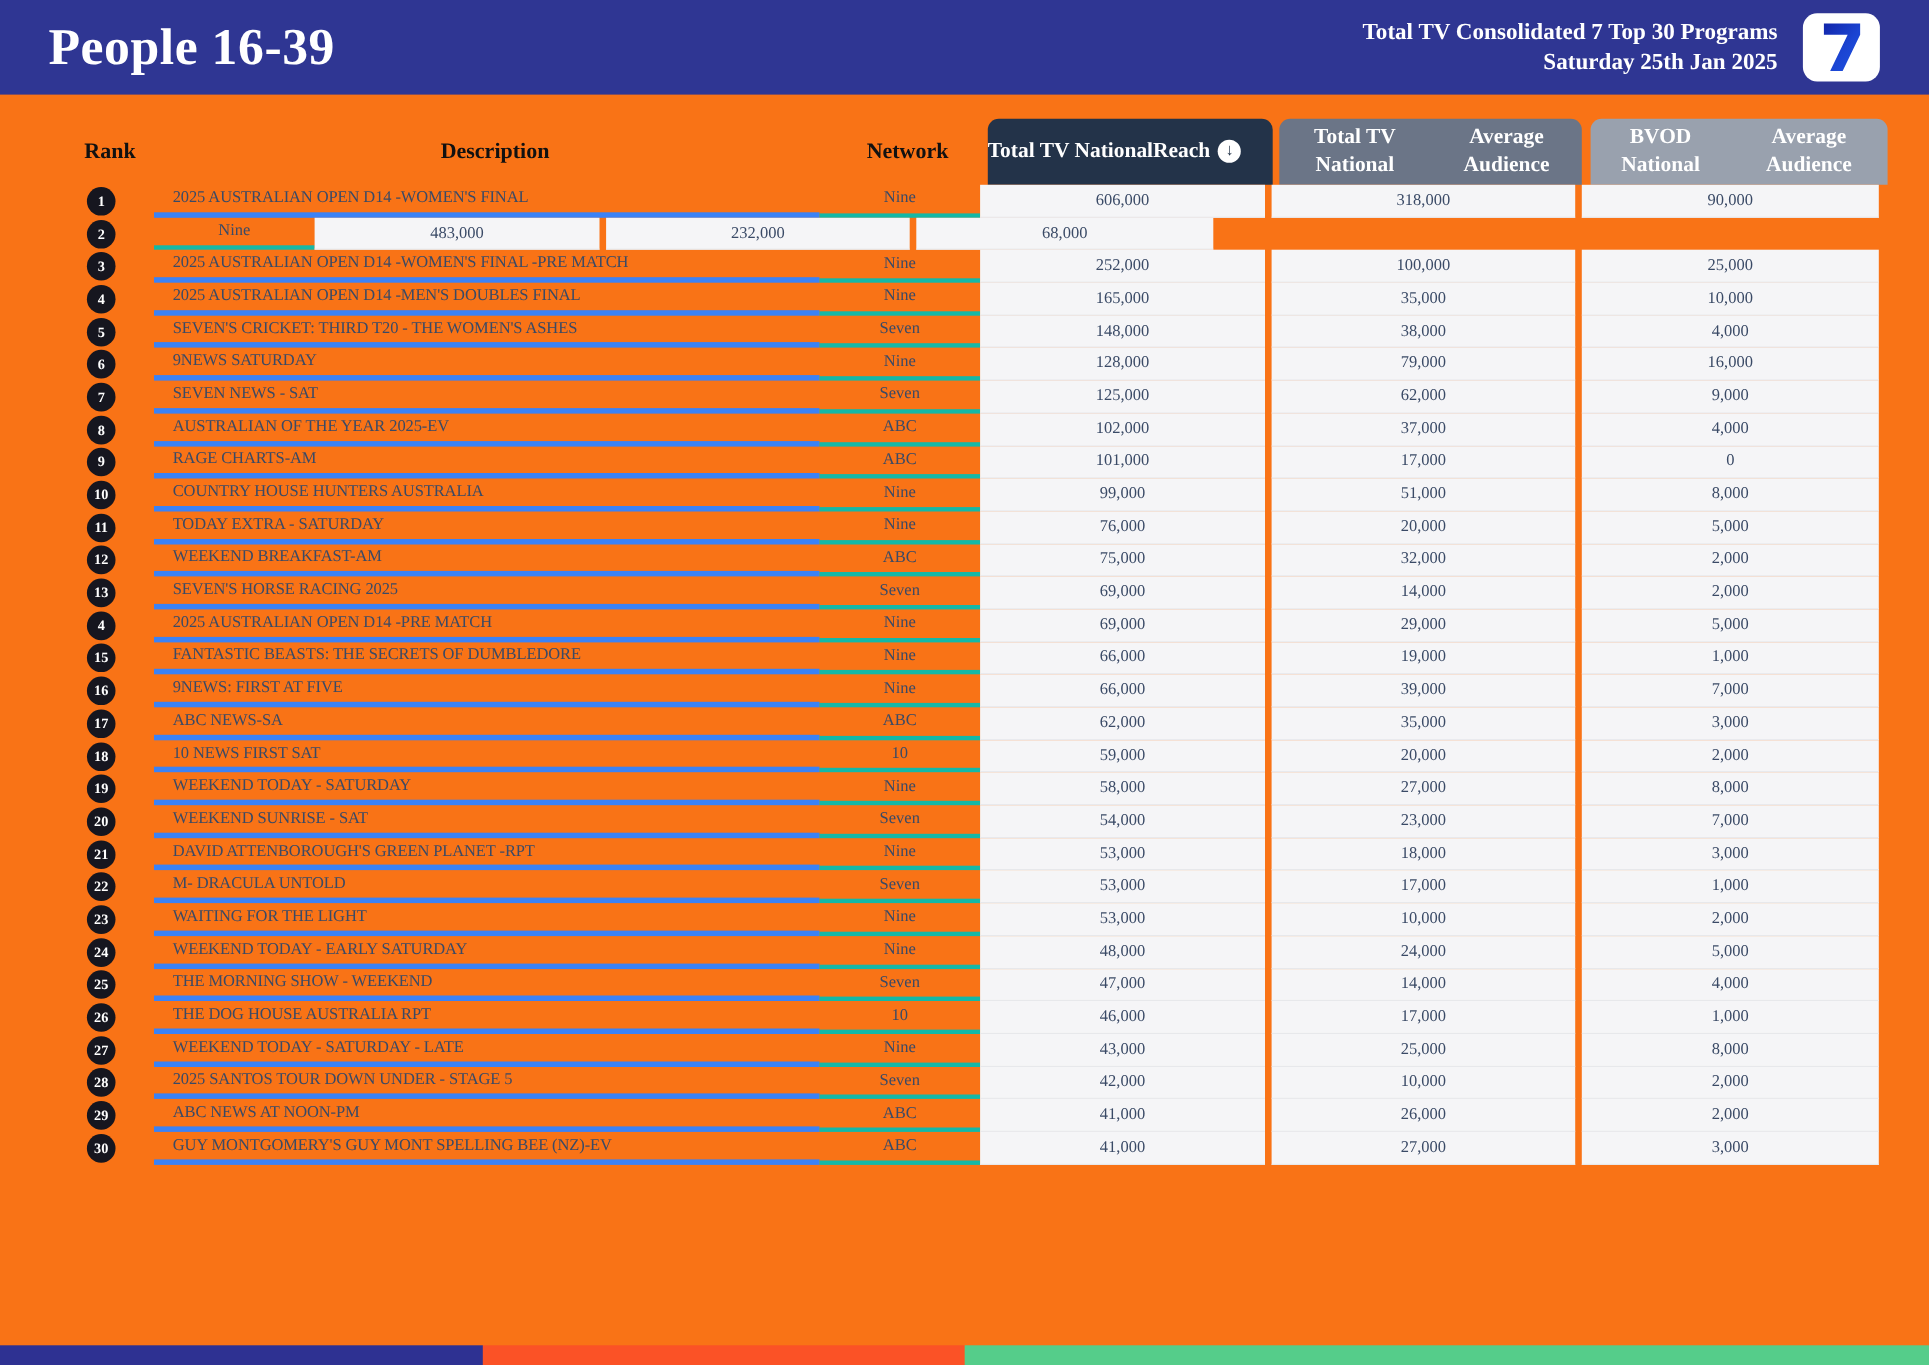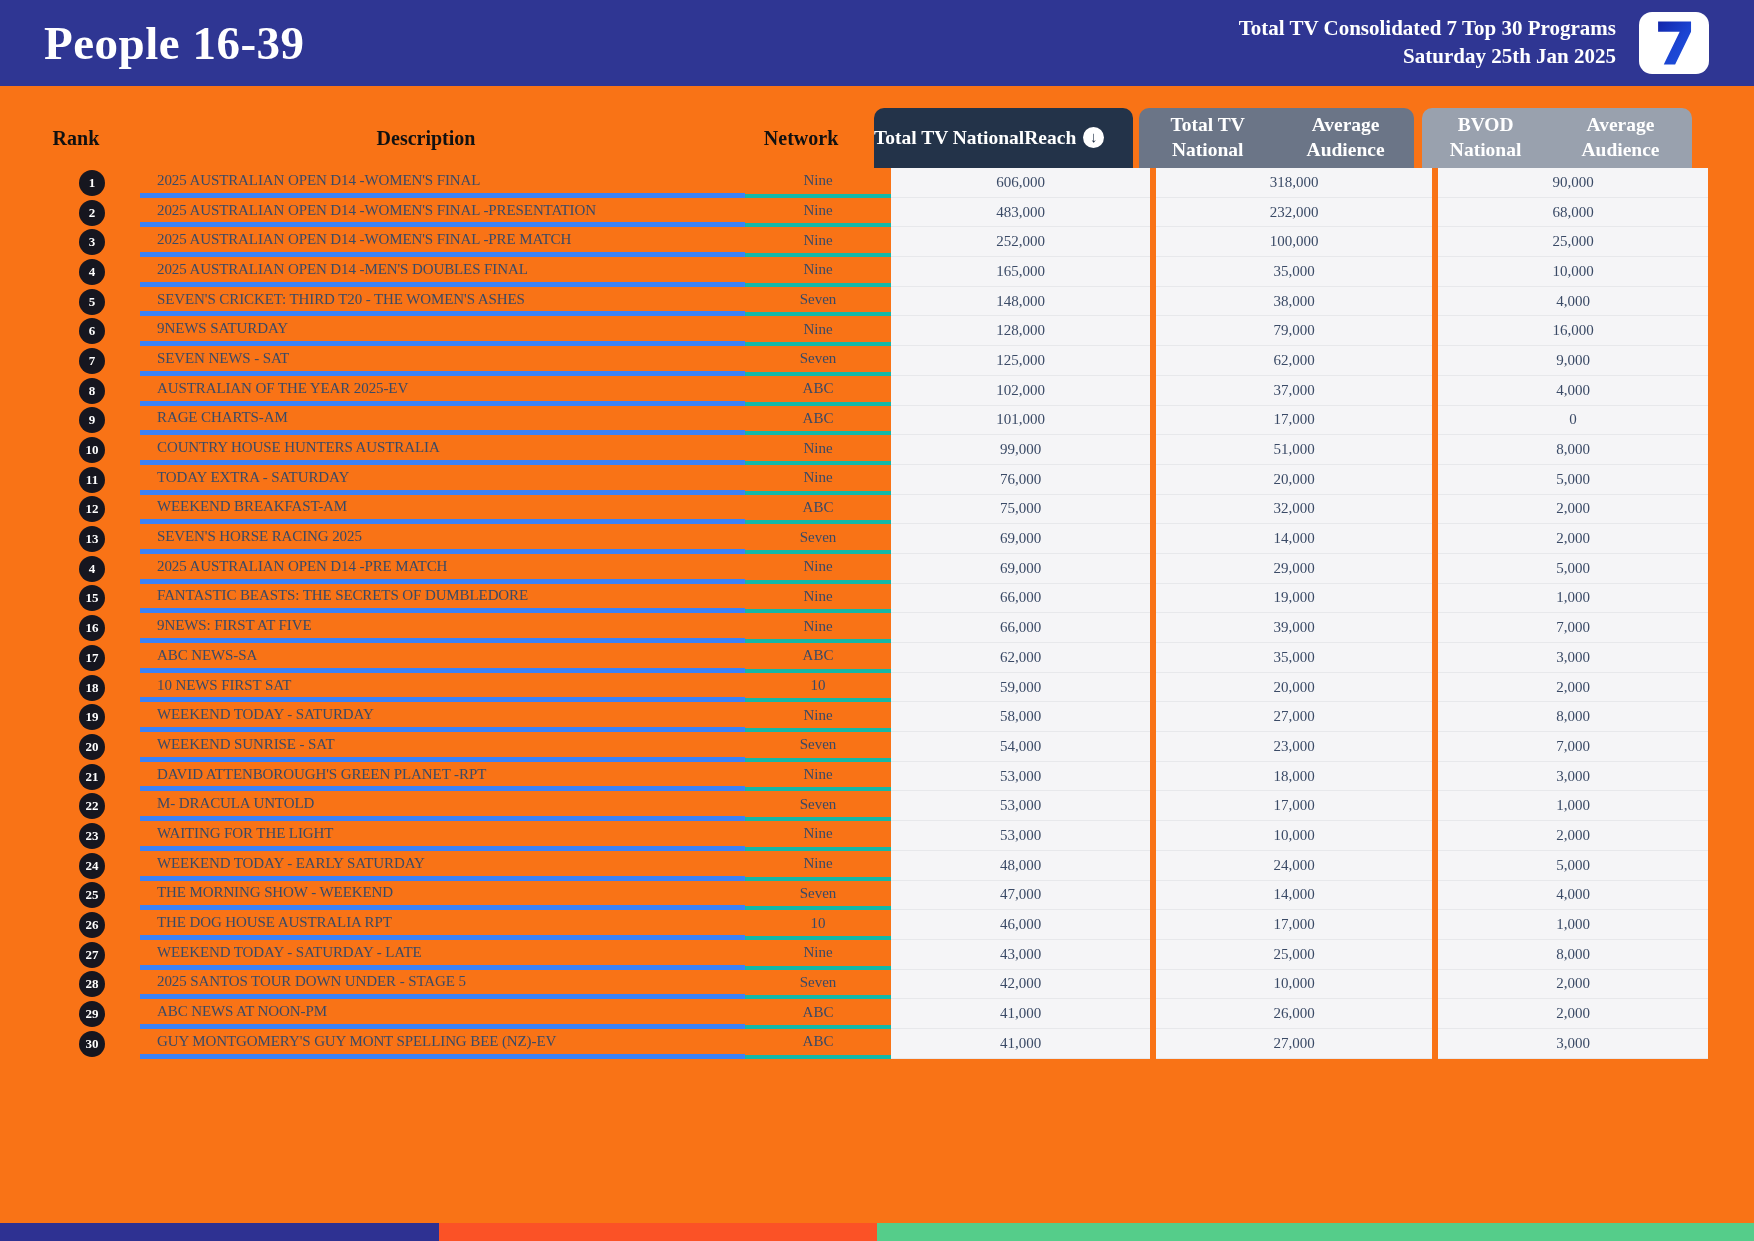--- a/index.html
+++ b/index.html
@@ -23,21 +23,21 @@
   }
   .logo {
     width:70px; height:62px; background:#ffffff; border-radius:13px;
     margin:0 45px 0 23px; display:flex; align-items:center; justify-content:center;
     flex:0 0 auto;
   }
   .logo svg { width:44px; height:50px; display:block; }
 
   
   .table-head {
-    position:absolute; top:108px; left:28px; width:1664px; height:60px;
+    position:absolute; top:108px; left:52px; width:1664px; height:60px;
     display:flex; align-items:stretch;
   }
   .h-label {
     display:flex; align-items:center; justify-content:center;
     font-weight:bold; font-size:20px; color:#111111;
   }
   .h-rank { width:96px; }
   .h-desc { width:605px; }
   .h-net  { width:146px; }
   .h-box {
@@ -139,21 +139,20 @@
       <div class="c c-net">Nine</div>
       <div class="c c-val c-reach">606,000</div>
       <div class="c c-val c-avg">318,000</div>
       <div class="c c-val c-bvod">90,000</div>
     </div>
 
     <div class="row">
       <div class="c c-rank">
         <span class="badge">2</span>
       </div>
-      <div class="c c-desc">2025 AUSTRALIAN OPEN D14 -WOMEN'S FINAL -PRESENTATION</div>
       <div class="c c-net">Nine</div>
       <div class="c c-val c-reach">483,000</div>
       <div class="c c-val c-avg">232,000</div>
       <div class="c c-val c-bvod">68,000</div>
     </div>
 
     <div class="row">
       <div class="c c-rank">
         <span class="badge">3</span>
       </div>

